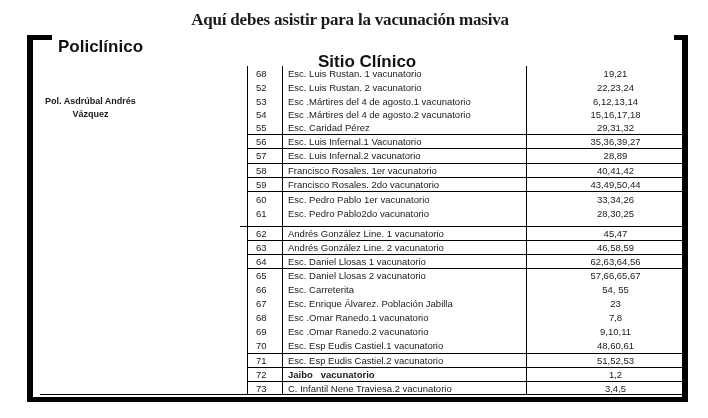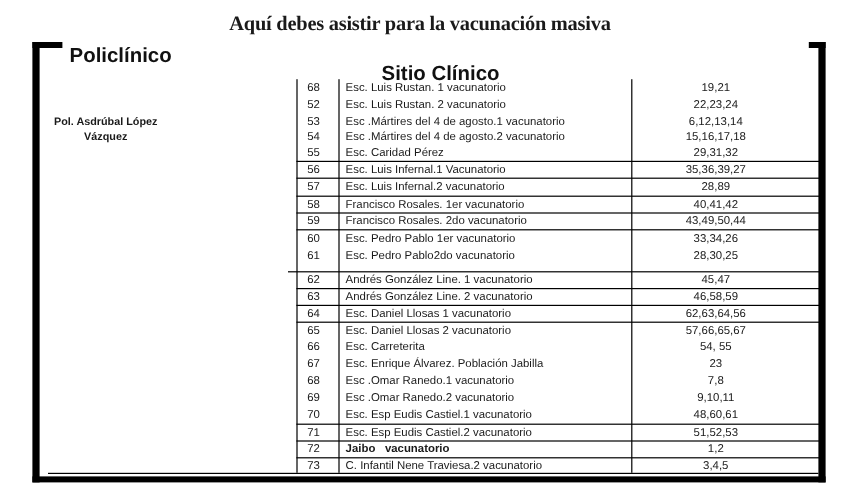--- a/index.html
+++ b/index.html
@@ -13,21 +13,21 @@
   .h-sitio { left:318px; top:52px; }
   .h-cons { left:565px; top:27px; line-height:24px; }
   
   .bk { background:#000; position:absolute; }
   .poli-name { left:45px; top:95px; font-size:9px; font-weight:bold; line-height:13px; color:#1a1a1a; }
   
   .tbl { position:absolute; left:247px; top:66px; width:436px; }
   .row { position:absolute; left:0; width:436px; font-size:9.5px; color:#1a1a1a; }
   .row .n { position:absolute; left:9px; }
   .row .s { position:absolute; left:41px; white-space:nowrap;text-align:center; }
-  .row .c { position:absolute; left:271px; width:157px; text-align:center; }
+  .row .c { position:absolute; left:290px; width:157px; text-align:center; }
   .hl { position:absolute; height:1px; background:#000; }
   .vl { position:absolute; width:1px; background:#000; }
 </style>
 </head>
 <body>
 
 <div class="abs title"><span>Aquí debes asistir para la vacunación masiva</span></div>
 
 <div class="abs hdr h-poli">Policlínico</div>
 <div class="abs hdr h-sitio">Sitio Clínico</div>
@@ -38,21 +38,21 @@
 <div class="bk" style="left:27px; top:35px; width:25px; height:5px;"></div>
 
 <div class="bk" style="left:682px; top:35px; width:6px; height:367px;"></div>
 <div class="bk" style="left:674px; top:35px; width:14px; height:5px;"></div>
 
 <div class="bk" style="left:27px; top:397px; width:661px; height:5px;"></div>
 
 <div class="hl" style="left:40px; top:394px; width:642px;"></div>
 
 <div class="abs poli-name">
-  <div>Pol. Asdrúbal López</div>
+  <div>Pol. Asdrúbal Andrés</div>
   <div>Vázquez</div>
 </div>
 
 <div class="tbl" style="height:330px;">
 
   <div class="vl" style="left:0; top:0; height:328px;"></div>
   <div class="vl" style="left:35px; top:0; height:328px;"></div>
   <div class="vl" style="left:279px; top:0; height:328px;"></div>
 
   <div class="hl" style="left:0; top:68px; width:436px;"></div>

